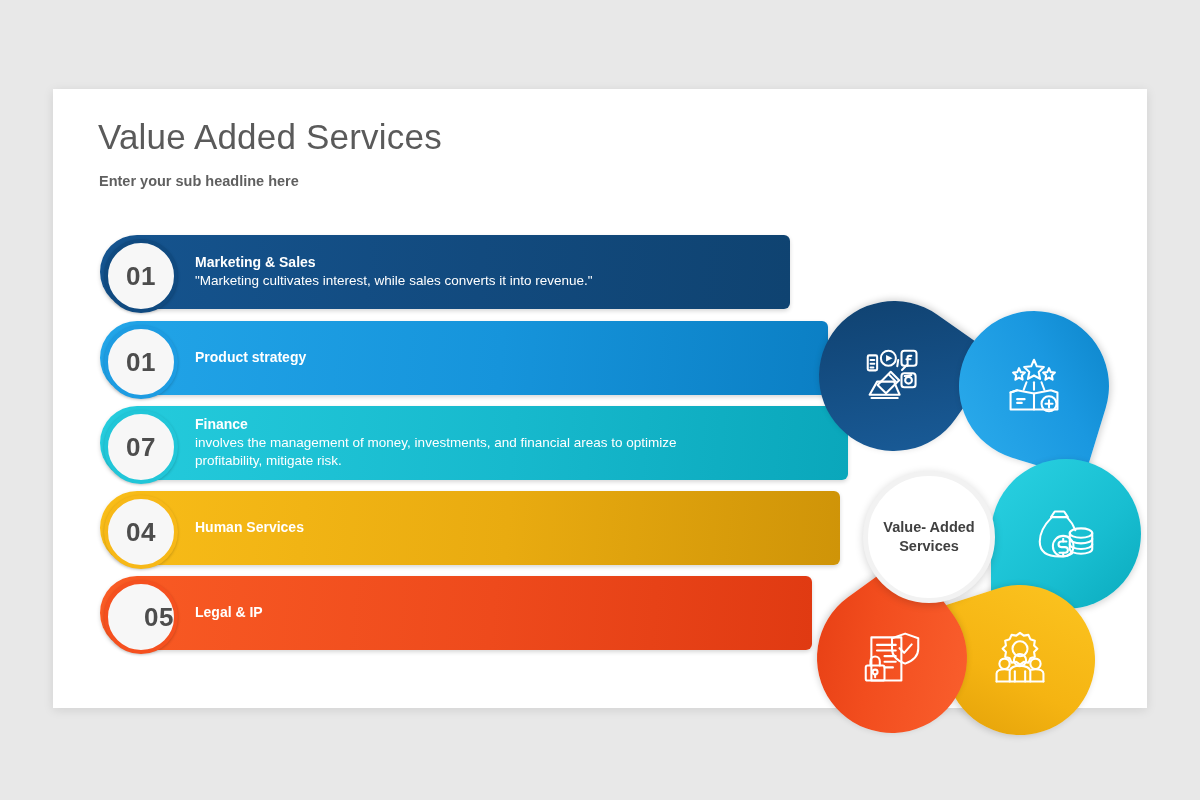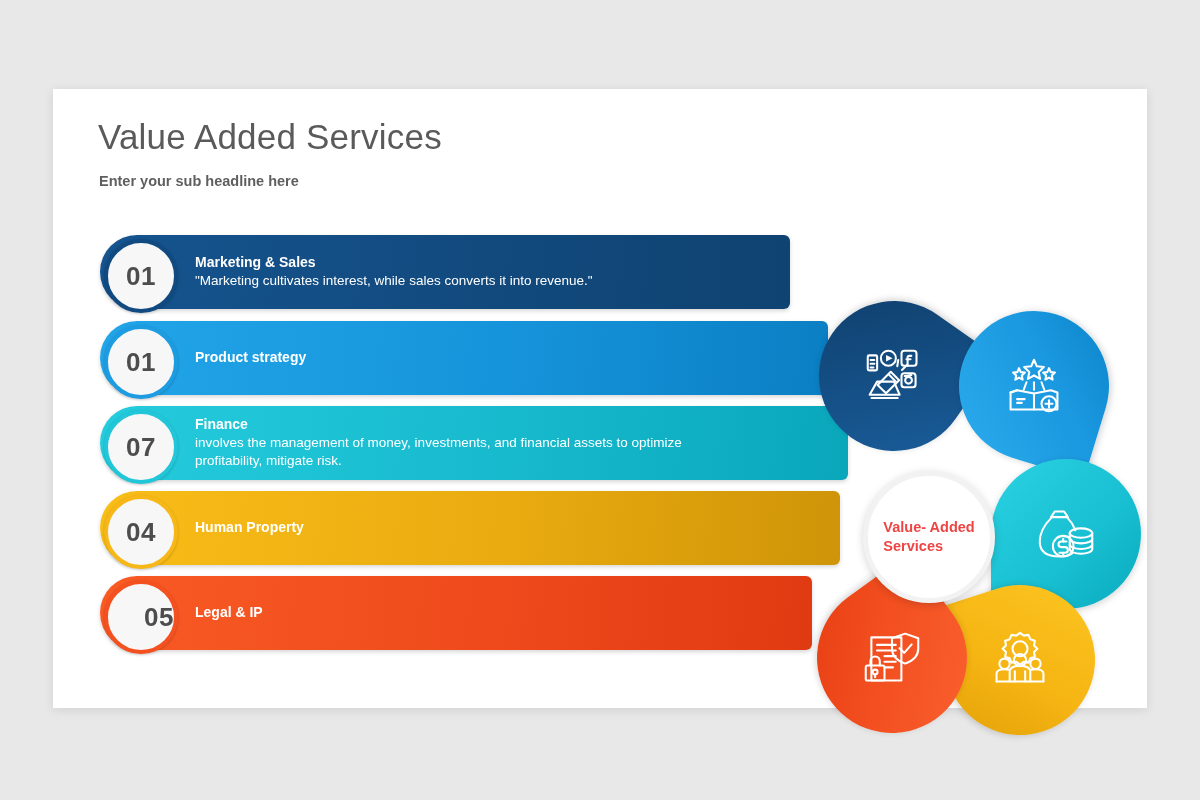--- a/index.html
+++ b/index.html
@@ -228,22 +228,22 @@
     display: flex;
     align-items: center;
     justify-content: center;
     box-shadow: 0 2px 8px rgba(0,0,0,0.17);
     z-index: 20;
   }
 
   #hub-label {
     font-size: 14.5px;
     font-weight: 700;
-    color: #ef4444;
-    text-align: left;
+    color: #404040;
+    text-align: center;
     line-height: 1.3;
     white-space: pre-line;
   }
 </style>
 </head>
 <body>
 
 <div id="slide-card">
 
   <div id="page-title">Value Added Services</div>
@@ -272,32 +272,32 @@
       </div>
     </div>
 
     <div class="row" id="row-2">
       <div class="row-bar"></div>
       <div class="row-num-circle">
         <span class="row-num">07</span>
       </div>
       <div class="row-text">
         <div class="row-title">Finance</div>
-        <div class="row-desc">involves the management of money, investments, and financial assets to optimize
+        <div class="row-desc">involves the management of money, investments, and financial areas to optimize
 profitability, mitigate risk.</div>
       </div>
     </div>
 
     <div class="row" id="row-3">
       <div class="row-bar"></div>
       <div class="row-num-circle">
         <span class="row-num">04</span>
       </div>
       <div class="row-text">
-        <div class="row-title">Human Property</div>
+        <div class="row-title">Human Services</div>
       </div>
     </div>
 
     <div class="row" id="row-4">
       <div class="row-bar"></div>
       <div class="row-num-circle">
         <span class="row-num">05</span>
       </div>
       <div class="row-text">
         <div class="row-title">Legal &amp; IP</div>

